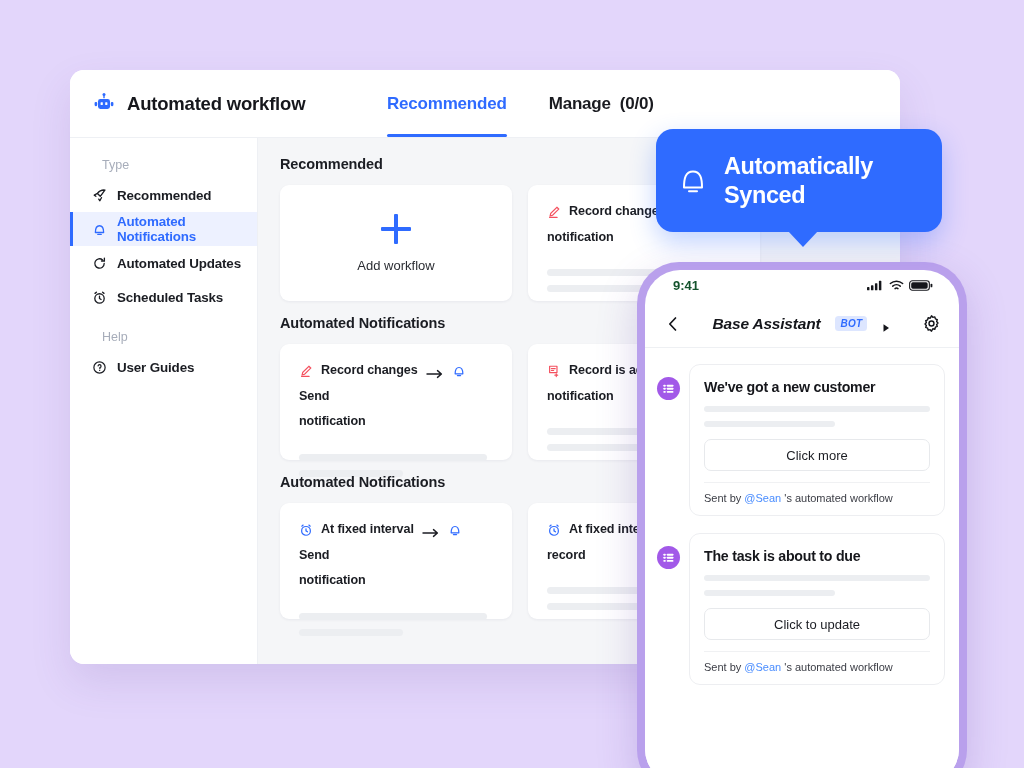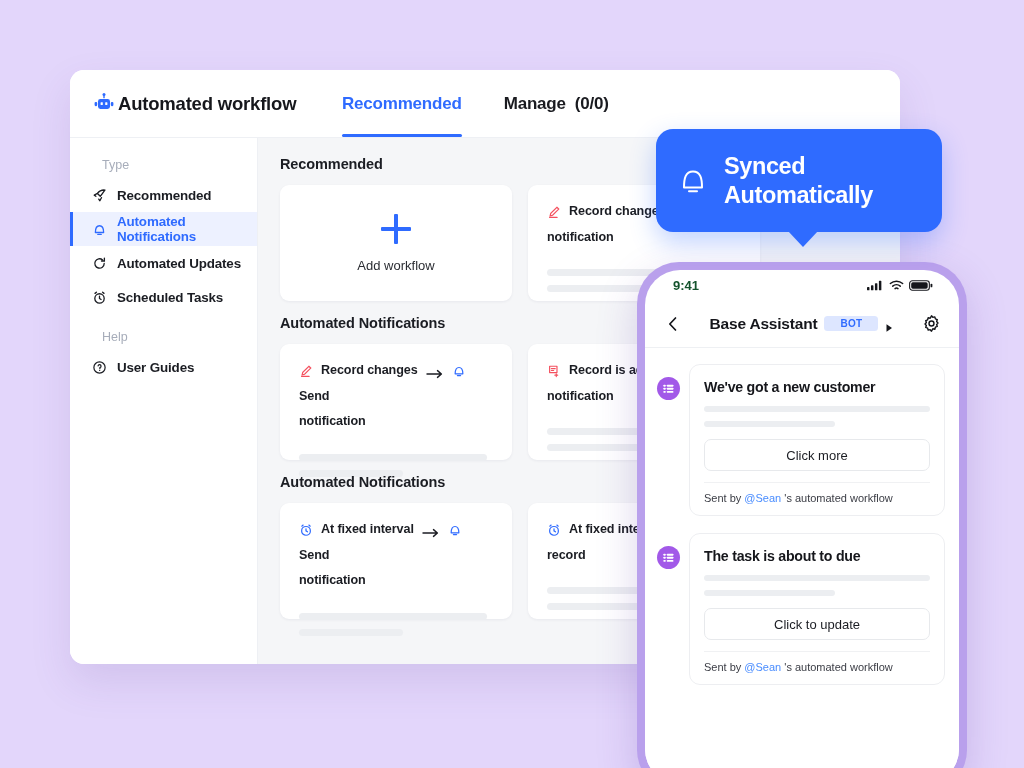--- a/index.html
+++ b/index.html
@@ -24,22 +24,22 @@
   }
   .app-header {
     height: 68px;
     display: flex;
     align-items: center;
     background: #fff;
     border-bottom: 1px solid #eef0f4;
     position: relative;
   }
   .brand {
-    display: flex; align-items: center; gap: 2px;
-    padding-left: 22px; width: 272px;
+    display: flex; align-items: center; gap: 11px;
+    padding-left: 22px; width: 317px;
   }
   .robot-icon { width: 24px; height: 24px; display:block; }
   .brand-title {
     font-size: 18.5px; font-weight: bold; color: #16171c; letter-spacing: -0.2px;
   }
   .tabs { display: flex; align-items: center; gap: 42px; height: 100%; }
   .tab {
     font-size: 17px; font-weight: bold; color: #1a1b20;
     height: 100%; display: flex; align-items: center; position: relative;
     letter-spacing: -0.2px;
@@ -164,27 +164,28 @@
   .status-right { display: flex; align-items: center; gap: 5px; }
   .status-right svg { display: block; }
   .phone-nav {
     height: 48px; display: flex; align-items: center;
     padding: 0 18px; border-bottom: 1px solid #eef0f3;
     position: relative;
   }
   .nav-back { width: 20px; height: 20px; display:block; }
   .nav-title-wrap {
     position: absolute; left: 0; right: 0;
-    display: flex; align-items: center; justify-content: center; gap: 7px;
+    display: flex; align-items: center; justify-content: center; gap: 15px;
     pointer-events: none;
+    font-style: italic;
   }
   .nav-title { font-size: 15.5px; font-weight: bold; color: #15161b; letter-spacing:-0.2px; }
   .bot-badge {
     background: #dde6ff; color: #2f6bff; font-size: 10px; font-weight: bold;
-    padding: 2px 16px; border-radius: 3.5px; letter-spacing: .3px;
+    padding: 2px 5px; border-radius: 3.5px; letter-spacing: .3px;
   }
   .nav-caret { width: 9px; height: 10px; display:block; }
   .nav-gear { margin-left: auto; width: 19px; height: 19px; display:block; }
 
   .chat {
     flex: 1; padding: 16px 14px 0 12px; overflow: hidden; background: #fff;
   }
   .msg { display: flex; gap: 9px; margin-bottom: 17px; }
   .avatar {
     width: 23px; height: 23px; flex: 0 0 23px; border-radius: 50%;
@@ -458,22 +459,22 @@
 </div>
 
 <div class="callout">
   <span class="callout-bell">
     <svg viewBox="0 0 30 32" width="30" height="32" fill="none" stroke="#ffffff" stroke-width="2" stroke-linecap="round" stroke-linejoin="round">
       <path d="M6 22.5c0-9 1.4-16 9-16s9 7 9 16z"></path>
       <path d="M11 26.2h8"></path>
     </svg>
   </span>
   <div class="callout-text">
+    <div>Automatically</div>
     <div>Synced</div>
-    <div>Automatically</div>
   </div>
   <span class="callout-tail"></span>
 </div>
 
 <div class="phone">
   <div class="phone-screen">
 
     <div class="status-bar">
       <span>9:41</span>
       <span class="status-right">

